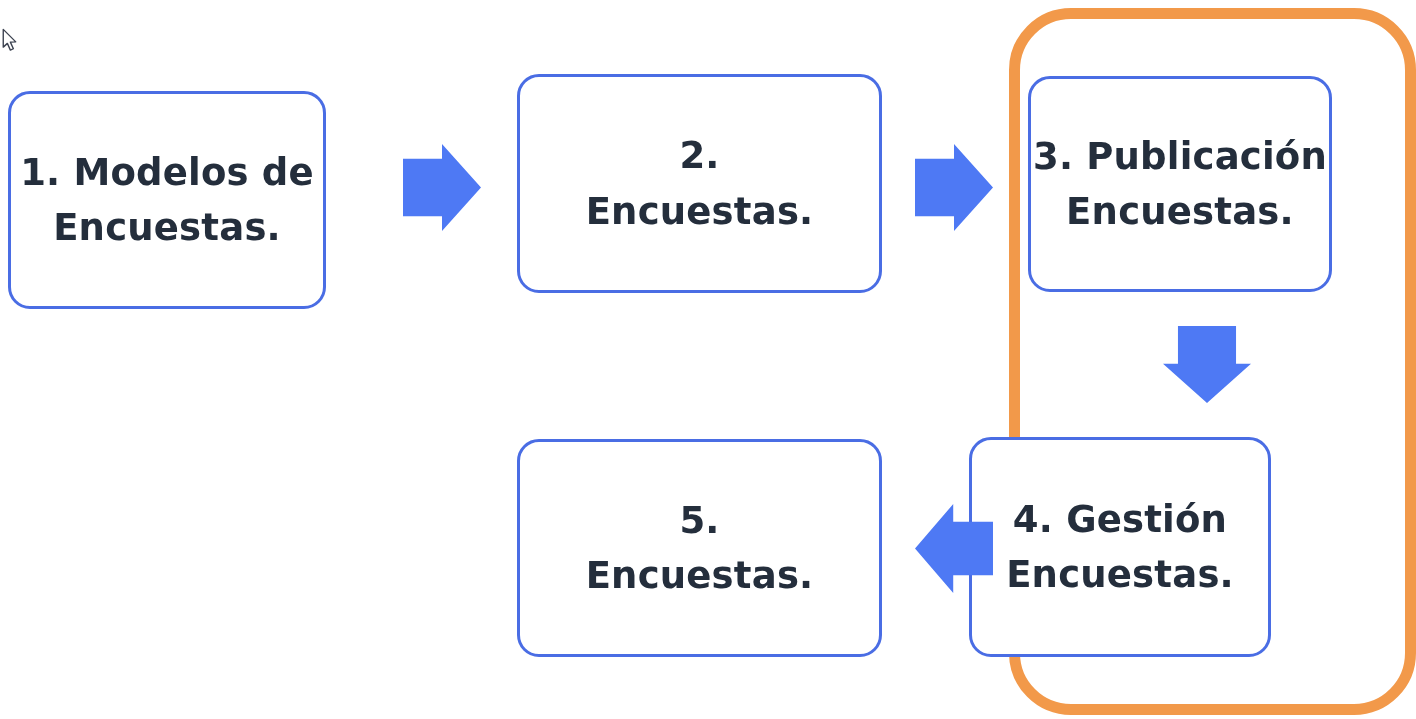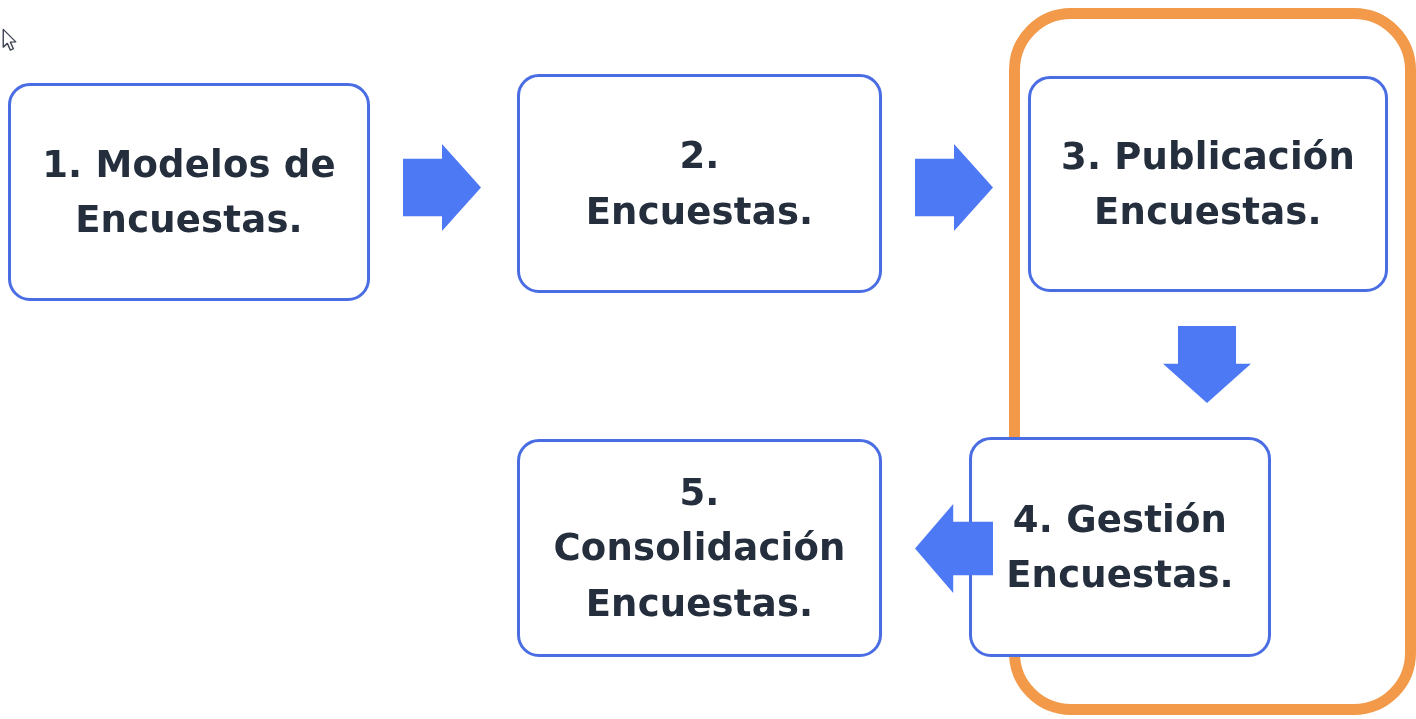--- a/index.html
+++ b/index.html
@@ -39,23 +39,23 @@
   }
   .box-text {
     color: #242e3c;
     font-size: 37px;
     font-weight: bold;
     line-height: 1.5;
     letter-spacing: 0.2px;
   }
   .box-text .ln { display: block; white-space: nowrap; }
 
-  .box-1 { left: 8px;    top: 83px;  width: 362px; height: 218px; }
+  .box-1 { left: 8px;    top: 91px;  width: 318px; height: 218px; }
   .box-2 { left: 517px;  top: 74px;  width: 365px; height: 219px; }
-  .box-3 { left: 1028px; top: 76px;  width: 360px; height: 216px; }
+  .box-3 { left: 1028px; top: 76px;  width: 304px; height: 216px; }
   .box-4 { left: 969px; top: 437px; width: 302px; height: 220px; }
   .box-5 { left: 517px;  top: 439px; width: 365px; height: 218px; }
 
   
   .arrow {
     position: absolute;
     background: #4e79f4;
   }
   .arrow-right {
     clip-path: polygon(0% 17%, 50% 17%, 50% 0%, 100% 50%, 50% 100%, 50% 83%, 0% 83%);
@@ -123,18 +123,17 @@
       <span class="ln">4. Gestión</span>
       <span class="ln">Encuestas.</span>
     </div>
   </div>
 
   <div class="arrow arrow-left arrow-4"></div>
 
   <div class="box box-5">
     <div class="box-text">
       <span class="ln">5.</span>
-      <span class="ln">Consolidación</span>
       <span class="ln">Encuestas.</span>
     </div>
   </div>
 
 </div>
 
 </body></html>

